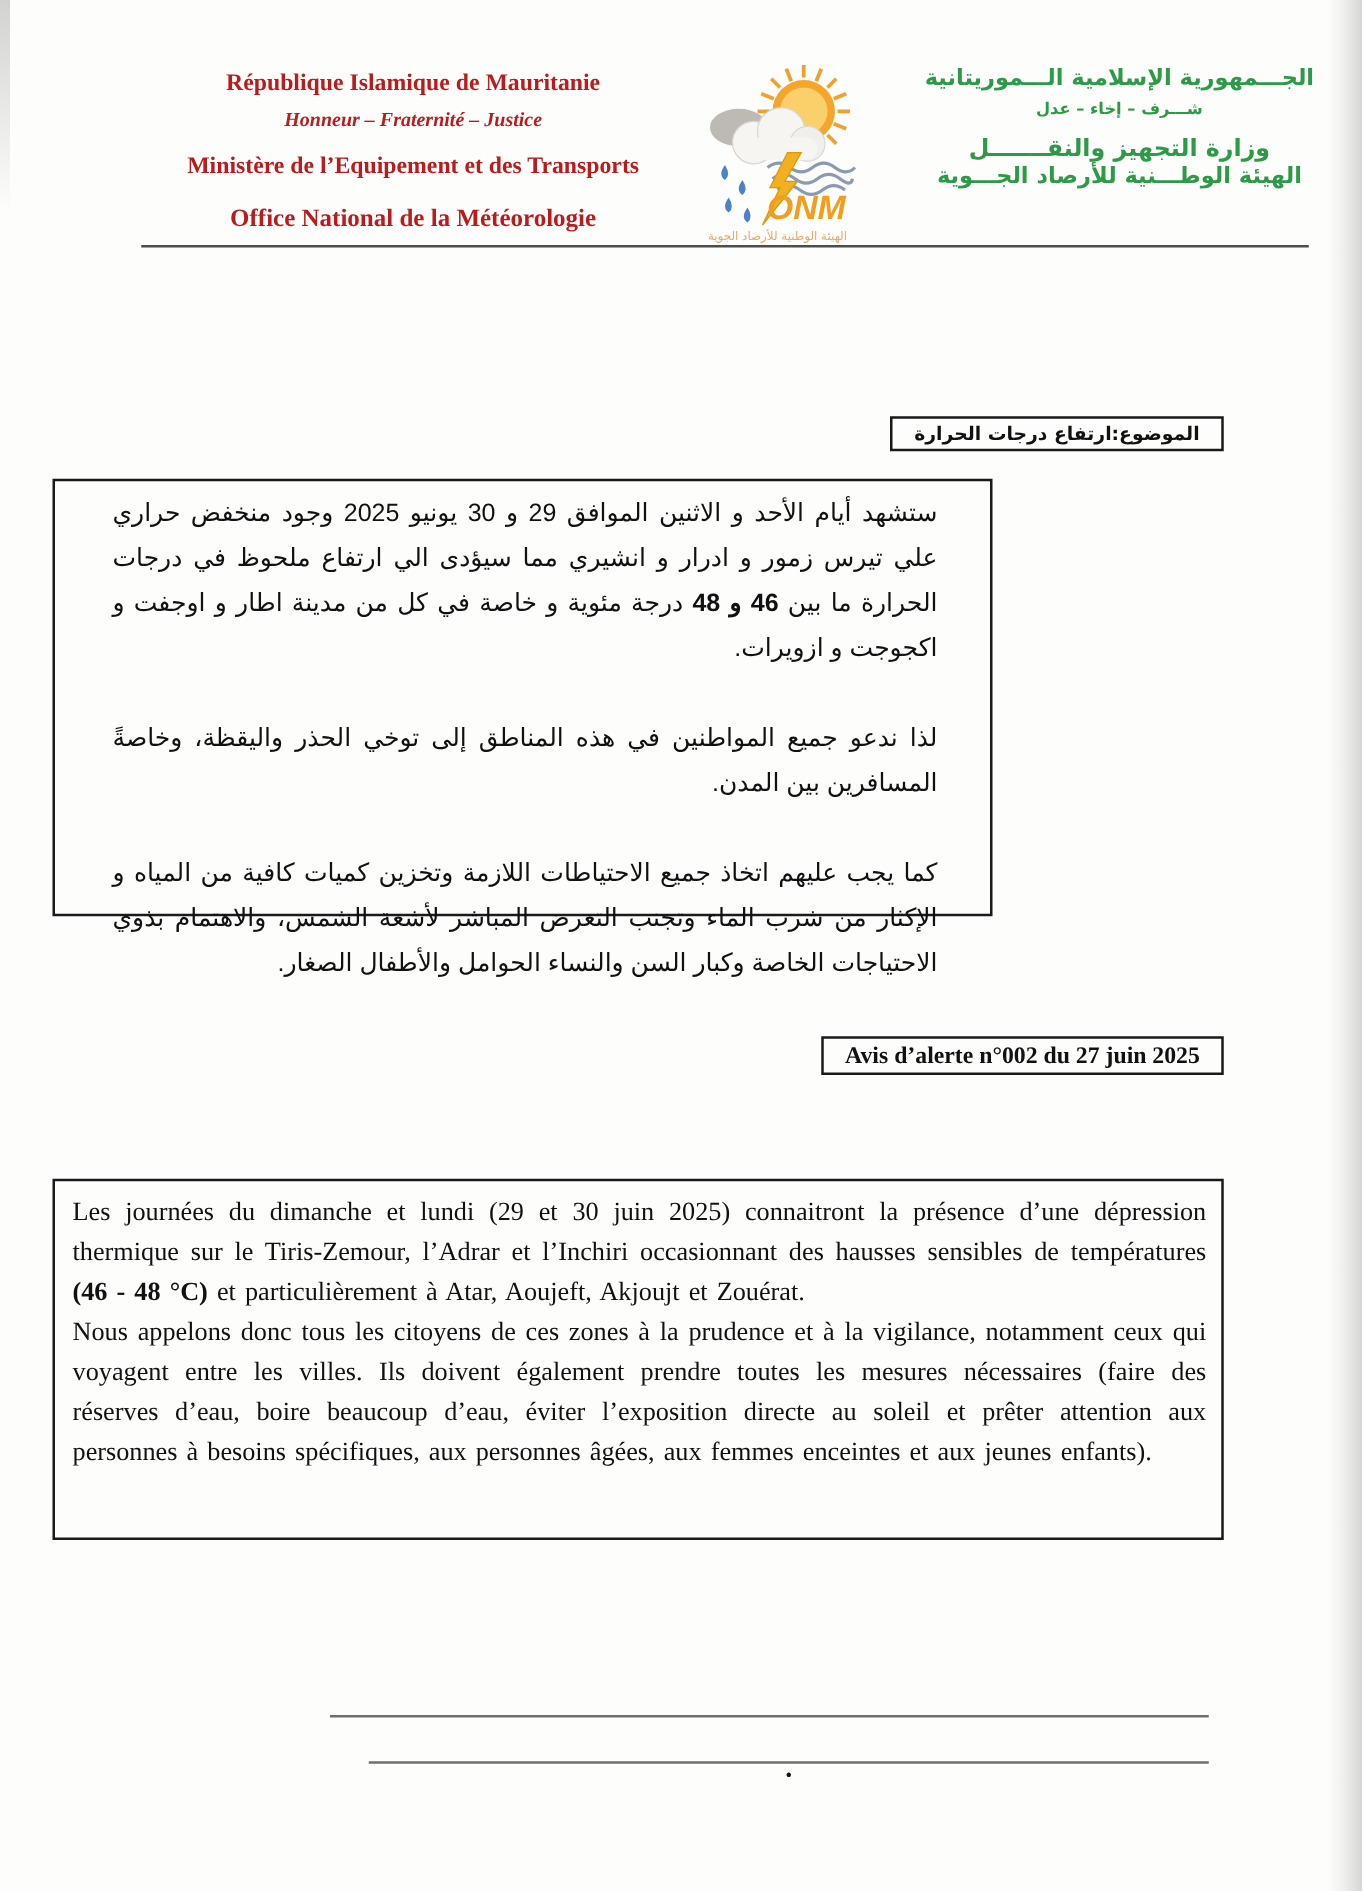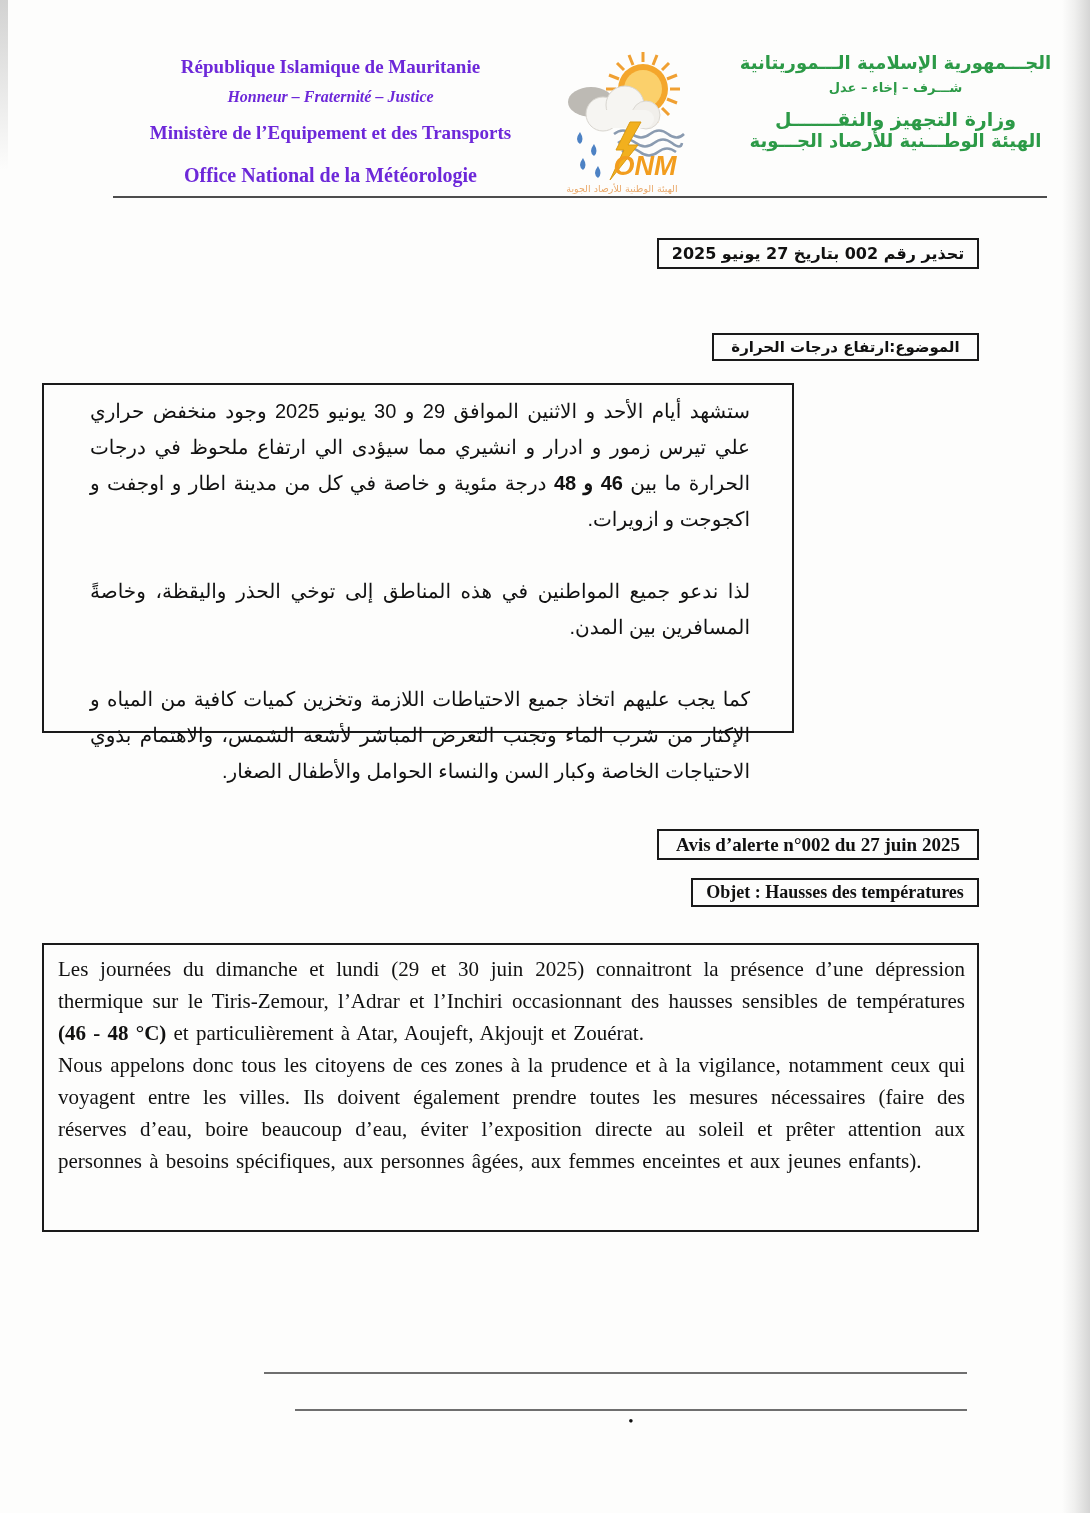--- a/index.html
+++ b/index.html
@@ -9,21 +9,21 @@
     font-family:"Liberation Serif", serif; color:#111;
   }
   
   .edge-right { position:absolute; top:0; right:0; width:28px; height:100%;
     background:linear-gradient(to right, rgba(120,120,120,0) 0%, rgba(120,120,120,0.10) 45%, rgba(110,110,110,0.28) 100%); }
   .edge-left-top { position:absolute; top:0; left:0; width:8px; height:170px;
     background:linear-gradient(to bottom, rgba(130,130,130,0.35), rgba(130,130,130,0)); }
 
   
   .hdr-fr { position:absolute; left:118px; top:56px; width:425px; text-align:center;
-    color:#6d28d9; font-weight:bold; }
+    color:#b91c1c; font-weight:bold; }
   .hdr-fr .l1 { font-size:19px; }
   .hdr-fr .l2 { font-size:16px; margin-top:10px;font-style:italic; }
   .hdr-fr .l3 { font-size:19px; margin-top:16px; }
   .hdr-fr .l4 { font-size:20px; margin-top:20px; }
 
   .hdr-ar { position:absolute; left:733px; top:52px; width:325px; text-align:center;
     color:#2c9a47; font-weight:bold; direction:rtl;
     font-family:"DejaVu Sans", sans-serif; }
   .hdr-ar .l1 { font-size:18px; white-space:nowrap; }
   .hdr-ar .l2 { font-size:13px; margin-top:7px; }
@@ -130,31 +130,29 @@
 
   <div class="hdr-ar">
     <div class="l1">الجـــمهورية الإسلامية الـــموريتانية</div>
     <div class="l2">شـــرف – إخاء – عدل</div>
     <div class="l3">وزارة التجهيز والنقـــــــل</div>
     <div class="l4">الهيئة الوطـــنية للأرصاد الجـــوية</div>
   </div>
 
   <div class="hdr-rule"></div>
 
-  <div class="refbox ar ref-ar">تحذير رقم 002 بتاريخ 27 يونيو 2025</div>
   <div class="refbox ar subj-ar">الموضوع:ارتفاع درجات الحرارة</div>
 
   <div class="bigbox box-ar">
     <p><span>ستشهد أيام الأحد و الاثنين الموافق 29 و 30 يونيو 2025 وجود منخفض حراري علي تيرس زمور و ادرار و انشيري مما سيؤدى الي ارتفاع ملحوظ في درجات الحرارة ما بين </span><span class="bold">46 و 48</span><span> درجة مئوية و خاصة في كل من مدينة اطار و اوجفت و اكجوجت و ازويرات.</span></p>
     <p>لذا ندعو جميع المواطنين في هذه المناطق إلى توخي الحذر واليقظة، وخاصةً المسافرين بين المدن.</p>
     <p>كما يجب عليهم اتخاذ جميع الاحتياطات اللازمة وتخزين كميات كافية من المياه و الإكثار من شرب الماء وتجنب التعرض المباشر لأشعة الشمس، والاهتمام بذوي الاحتياجات الخاصة وكبار السن والنساء الحوامل والأطفال الصغار.</p>
   </div>
 
   <div class="refbox ref-fr">Avis d’alerte n°002 du 27 juin 2025</div>
-  <div class="refbox subj-fr">Objet : Hausses des températures</div>
 
   <div class="bigbox box-fr">
     <p><span>Les journées du dimanche et lundi (29 et 30 juin 2025) connaitront la présence d’une dépression thermique sur le Tiris-Zemour, l’Adrar et l’Inchiri occasionnant des hausses sensibles de températures </span><span class="bold">(46 - 48 °C)</span><span> et particulièrement à Atar, Aoujeft, Akjoujt et Zouérat.</span></p>
     <p>Nous appelons donc tous les citoyens de ces zones à la prudence et à la vigilance, notamment ceux qui voyagent entre les villes. Ils doivent également prendre toutes les mesures nécessaires (faire des réserves d’eau, boire beaucoup d’eau, éviter l’exposition directe au soleil et prêter attention aux personnes à besoins spécifiques, aux personnes âgées, aux femmes enceintes et aux jeunes enfants).</p>
   </div>
 
   <div class="foot-rule1"></div>
   <div class="foot-rule2"></div>
   <div class="foot-line">
     <span class="bullet">•</span>

